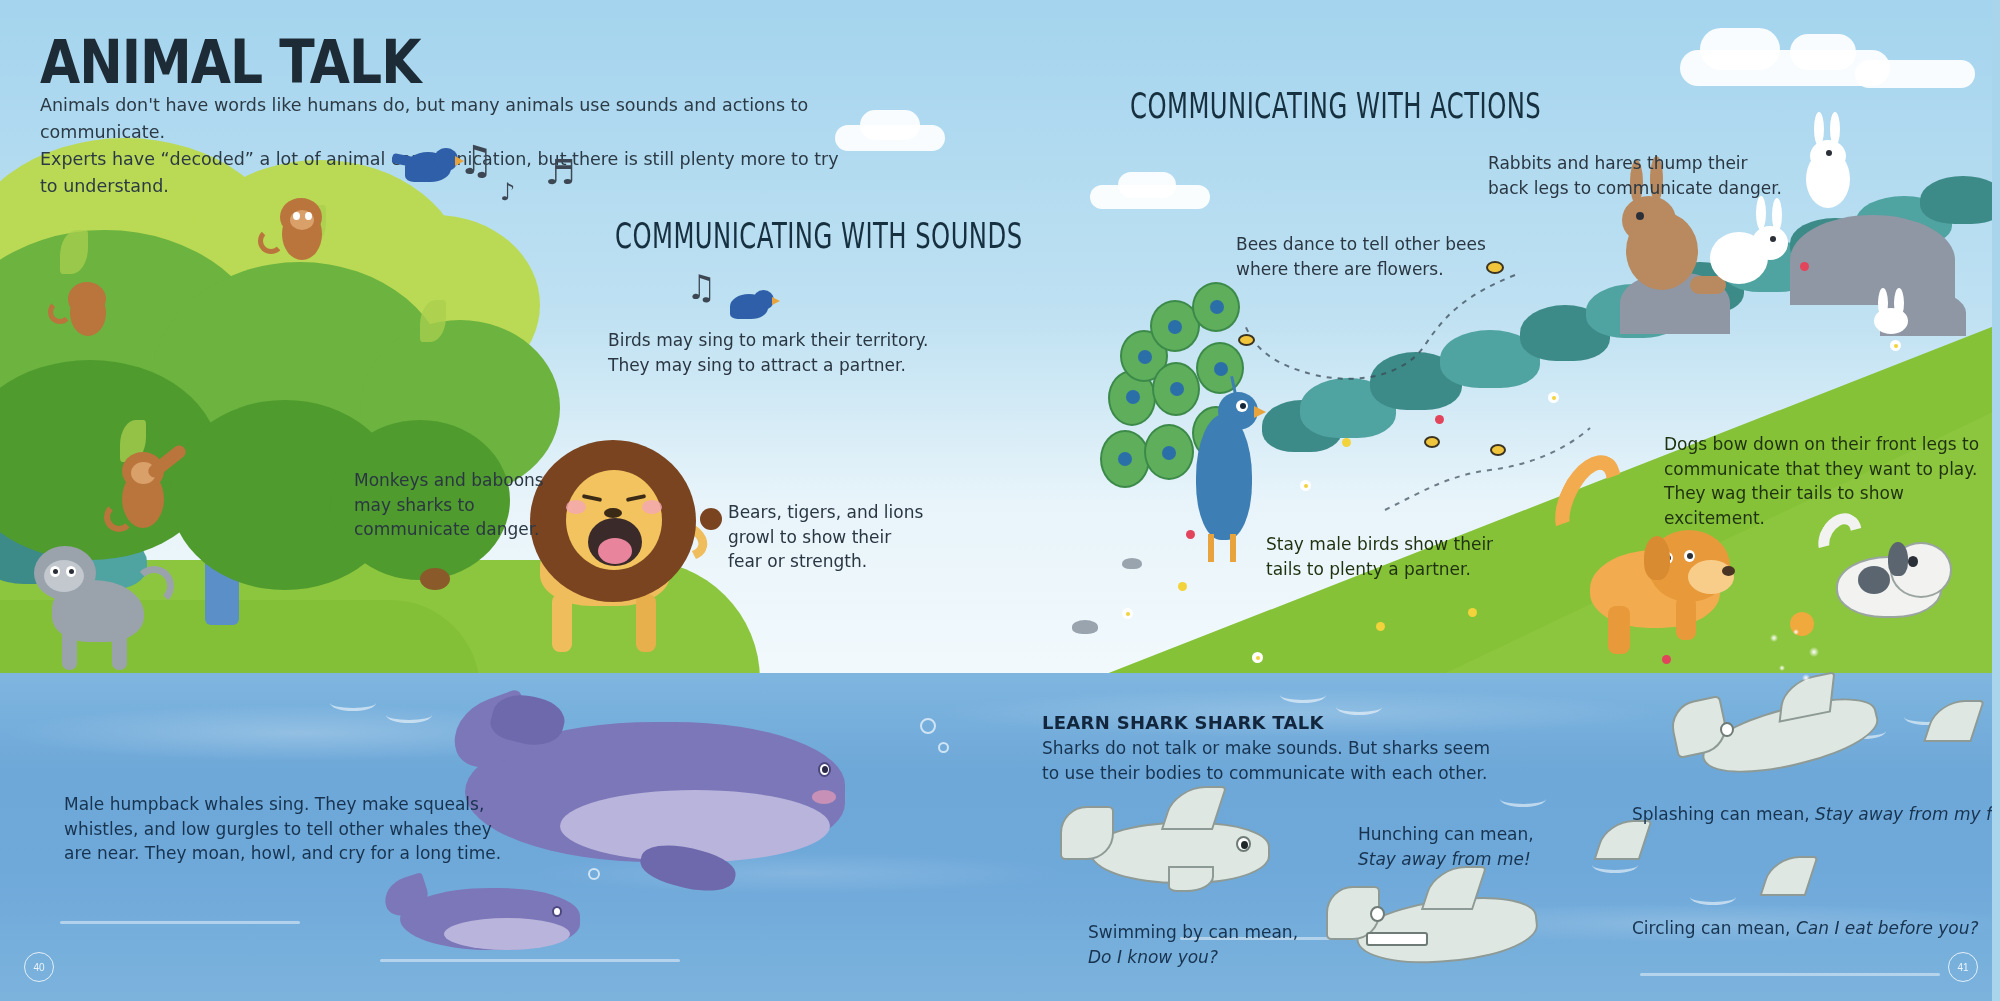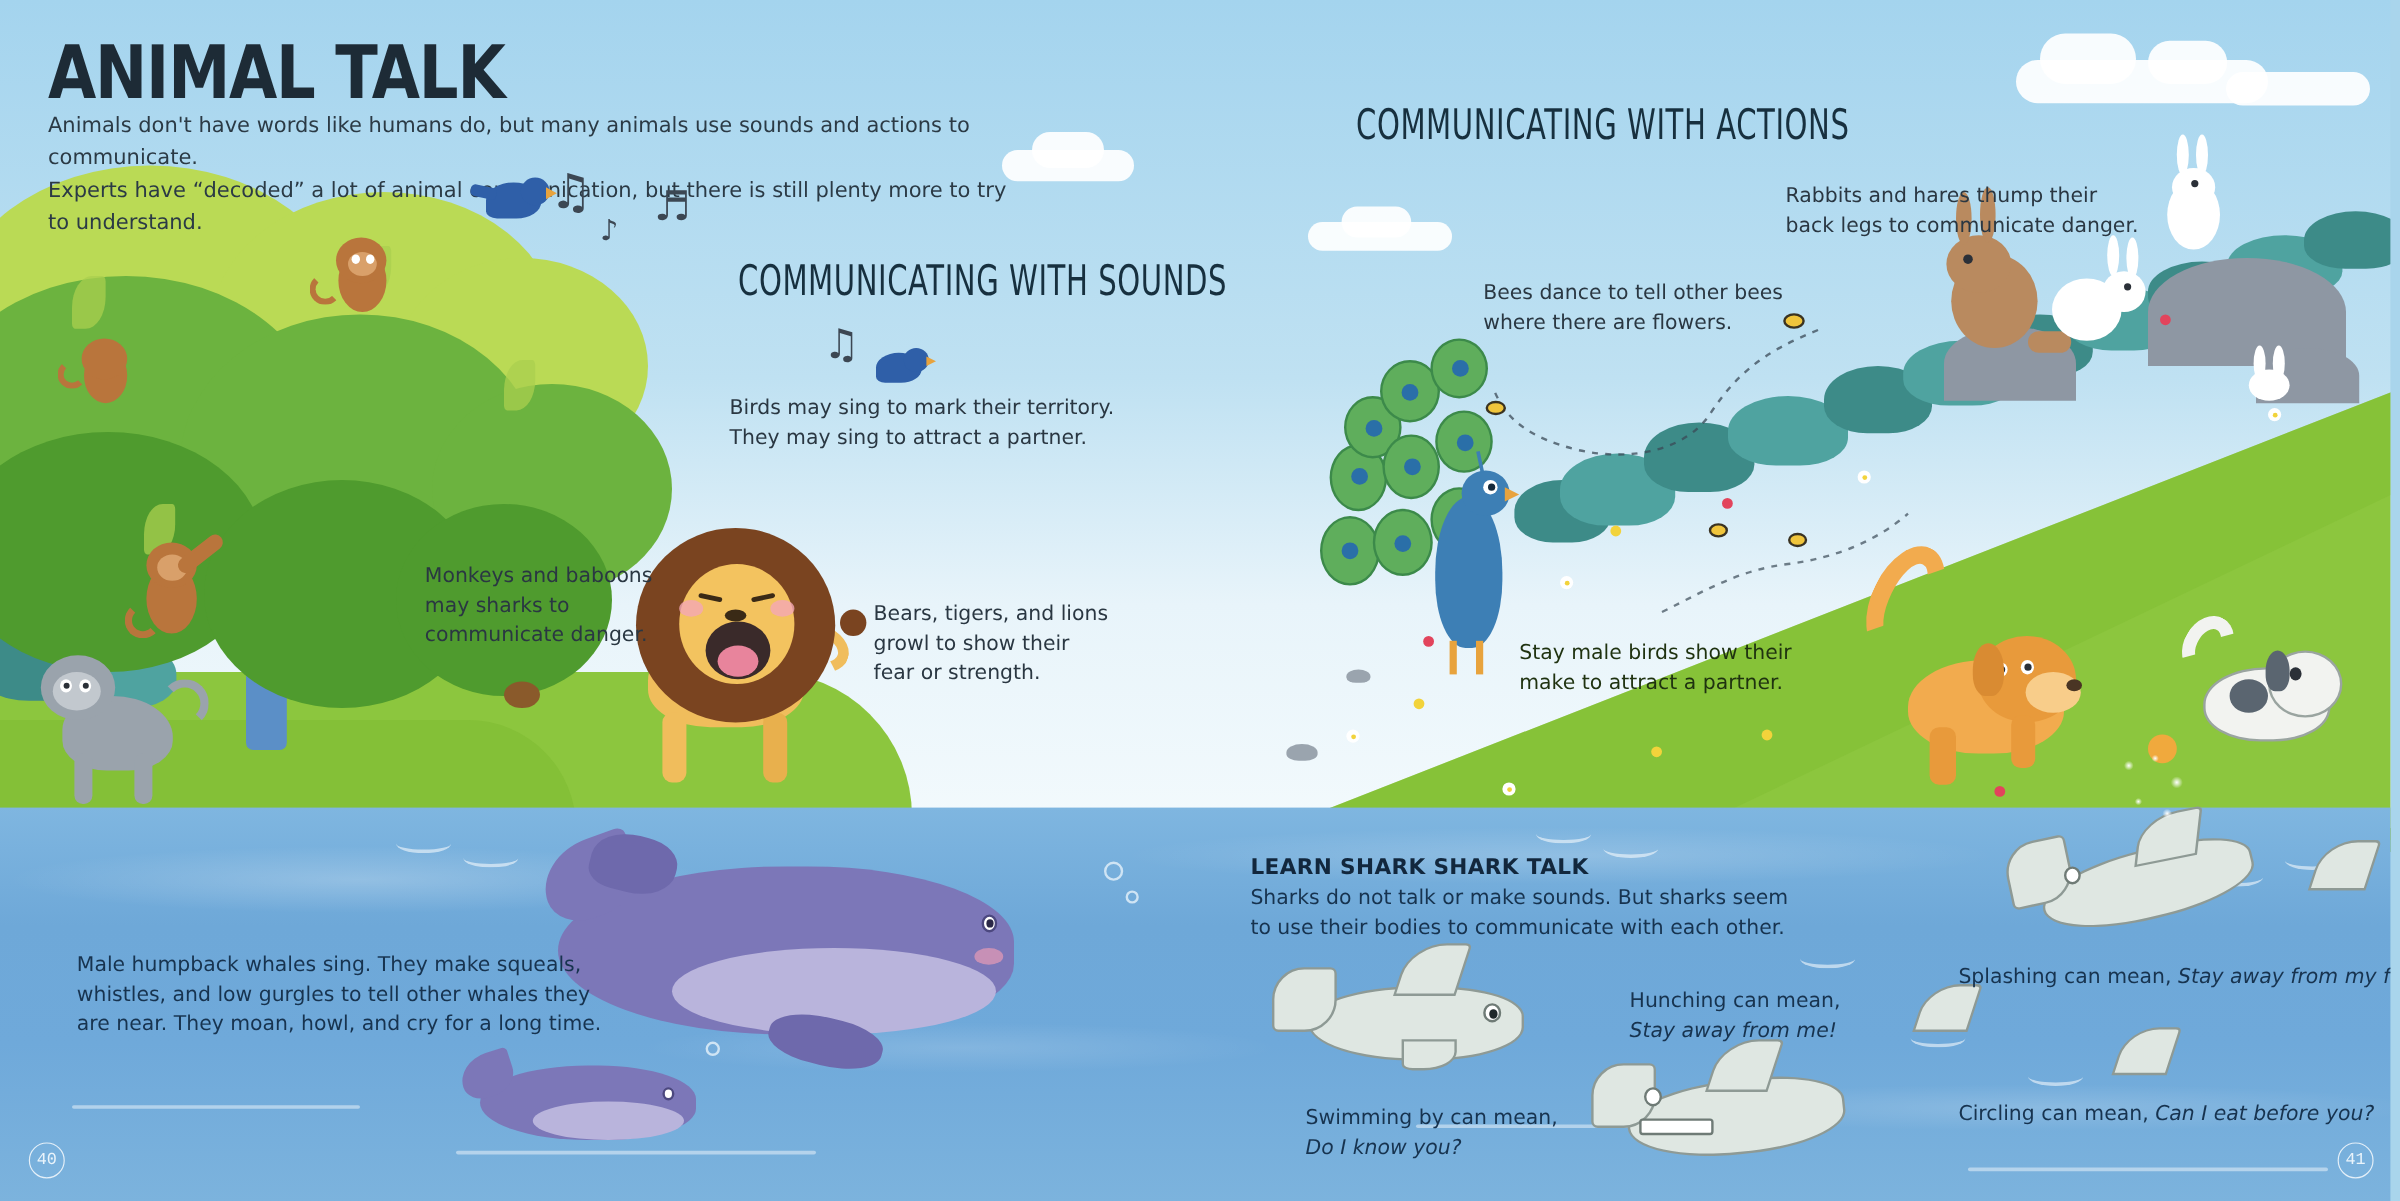--- a/index.html
+++ b/index.html
@@ -106,23 +106,23 @@
     font-family:"DejaVu Sans", sans-serif;
   }
   .caption.on-green{ color:#1f3210; }
   .caption.on-water{ color:#17334f; }
   .shark-head{
     position:absolute; font-weight:bold; font-size:18px; color:#12273d;
     letter-spacing:.3px; font-family:"DejaVu Sans", sans-serif;
   }
   .pagenum{
     position:absolute; width:30px; height:30px; border-radius:50%;
-    border:1.5px solid rgba(255,255,255,.8); color:#eaf4fb; font-size:14px;
+    border:1.5px solid rgba(255,255,255,.8); color:#eaf4fb; font-size:10px;
     display:flex; align-items:center; justify-content:center;
-    font-family:Liberation Mono, monospace;
+    font-family:Liberation Sans, sans-serif;
   }
 
   
   .note{ position:absolute; color:#3c4753; font-size:34px; line-height:1; }
 
   
   .flower{ position:absolute; width:9px; height:9px; border-radius:50%; }
   .daisy{ position:absolute; width:11px; height:11px; border-radius:50%; background:#fff; }
   .daisy:after{ content:""; position:absolute; left:3.5px; top:3.5px; width:4px;height:4px;
     border-radius:50%; background:#f2d33b; }
@@ -413,24 +413,29 @@
   <div class="caption" style="left:1488px;top:151px;">
     <div>Rabbits and hares thump their</div>
     <div>back legs to communicate danger.</div>
   </div>
 
   <div class="caption" style="left:1236px;top:232px;">
     <div>Bees dance to tell other bees</div>
     <div>where there are flowers.</div>
   </div>
 
+  <div class="caption on-green" style="left:1664px;top:432px;">
+    <div>Dogs bow down on their front legs to</div>
+    <div>communicate that they want to play.</div>
+    <div>They wag their tails to show excitement.</div>
+  </div>
 
   <div class="caption on-green" style="left:1266px;top:532px;">
     <div>Stay male birds show their</div>
-    <div>make to attract a partner.</div>
+    <div>tails to plenty a partner.</div>
   </div>
 
   <div class="ocean">
     <div class="wavelet" style="left:330px;top:22px;"></div>
     <div class="wavelet" style="left:386px;top:34px;"></div>
     <div class="wavelet" style="left:1280px;top:14px;"></div>
     <div class="wavelet" style="left:1336px;top:26px;"></div>
     <div class="wavelet" style="left:1840px;top:50px;"></div>
     <div class="wavelet" style="left:1904px;top:36px;"></div>
     <div class="wavelet" style="left:1592px;top:184px;"></div>

